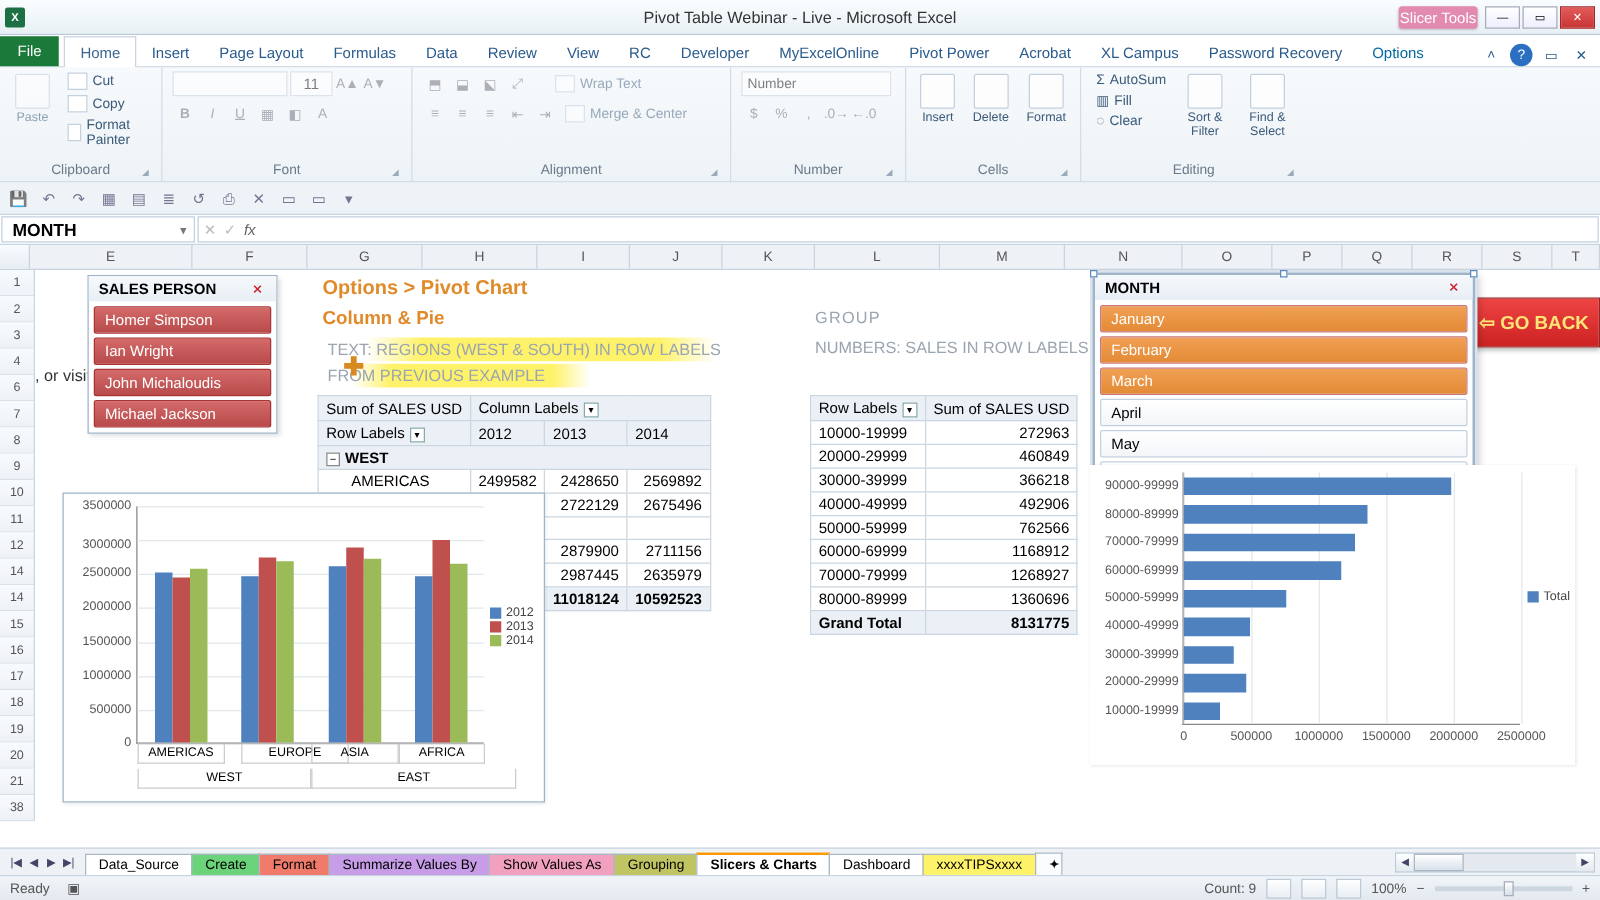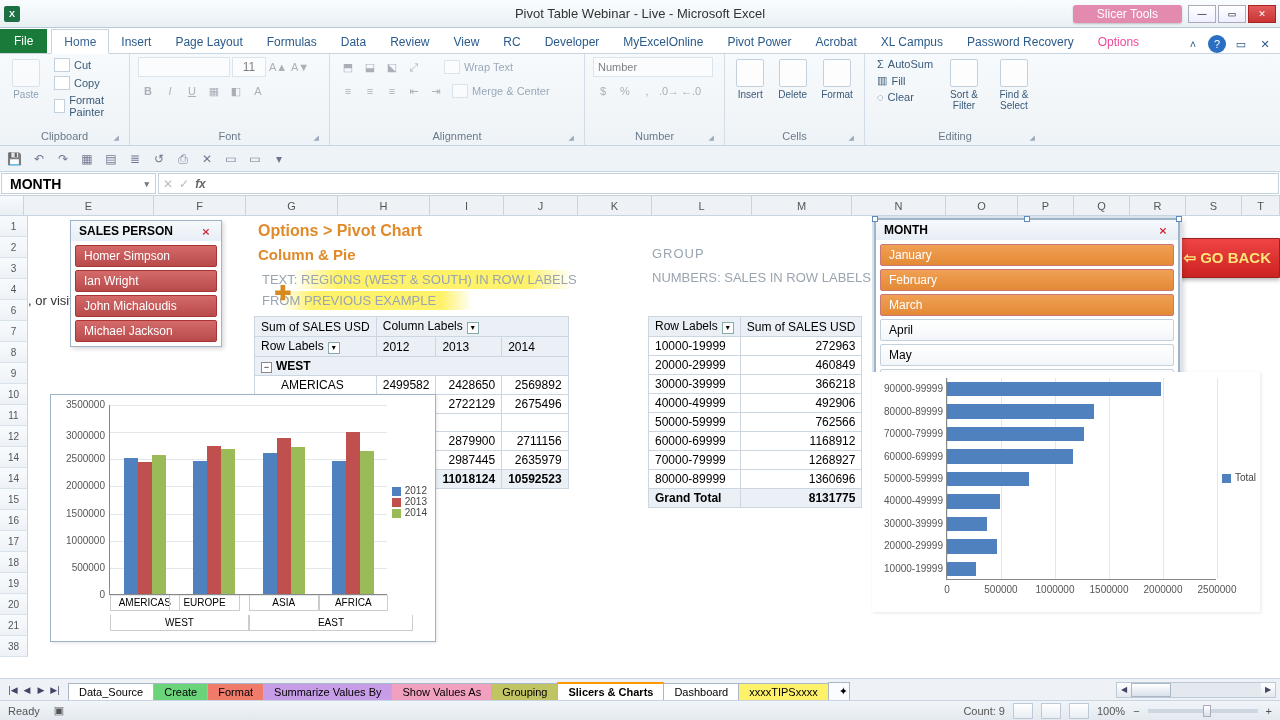--- a/index.html
+++ b/index.html
@@ -2,21 +2,21 @@
 <html><head>
 <meta charset="utf-8">
 <style>
   * { box-sizing: border-box; margin: 0; padding: 0; font-family: "Segoe UI", Tahoma, sans-serif; }
   body { width: 1280px; height: 720px; background: #fff; overflow: hidden; font-size: 12px; }
   
   .titlebar { height: 28px; background: linear-gradient(#fafdff, #e8f0f4); display: flex; align-items: center; padding: 0 4px; border-bottom: 1px solid #b8c9d9; position: relative; }
   .titlebar .excel-icon { width: 16px; height: 16px; background: #1d7044; border-radius: 2px; margin-right: 8px; display: flex; align-items: center; justify-content: center; color: #fff; font-size: 9px; font-weight: bold; }
   .titlebar .title { position: absolute; left: 50%; transform: translateX(-50%); font-size: 13px; color: #333; }
   .titlebar .right { margin-left: auto; display: flex; align-items: center; gap: 2px; }
-  .slicer-badge { background: #e38ab0; color: #fff; padding: 2px 24px; font-size: 12px; border-radius: 3px; margin-right: 4px; box-shadow: 0 1px 2px rgba(0,0,0,.2);}
+  .slicer-badge { background: #e38ab0; color: #fff; padding: 2px 1px; font-size: 12px; border-radius: 3px; margin-right: 4px; box-shadow: 0 1px 2px rgba(0,0,0,.2);}
   .winbtn { width: 28px; height: 18px; display: flex; align-items: center; justify-content: center; border: 1px solid #aab; background: linear-gradient(#fff,#eef); font-size: 9px; cursor: pointer; }
   .winbtn.close { background: linear-gradient(#e25b5b,#c93434); color:#fff; border-color:#a22;}
   
   .ribbon-tabs { height: 26px; background: #fff; display: flex; align-items: flex-end; border-bottom: 1px solid #c8d4e0; padding-left: 0;}
   .ribbon-tab { padding: 5px 12px 4px; font-size: 12px; color: #2a5b8c; cursor: pointer; }
   .ribbon-tab.file { background: #1a7a3a; color: #fff; margin-right: 4px; padding: 5px 14px;}
   .ribbon-tab.active { background: #fff; border: 1px solid #c8d4e0; border-bottom: 1px solid #fff; position: relative; top: 1px; color: #3b6793;}
   .ribbon-tabs .tab-help { margin-left: auto; display:flex; gap:6px; padding-right:6px;}
   .helpbtn { width:18px; height:18px; border-radius: 3px; display:flex;align-items:center;justify-content:center; font-size:11px; color:#2a5b8c; cursor:pointer;}
   .helpbtn.q { background:#2a6fc2; color:#fff; border-radius:50%;}
@@ -38,21 +38,21 @@
   .sizebox { width:34px; height:20px; border:1px solid #c3d0de; background:#fff; display:flex;align-items:center;justify-content:center; opacity:.5;}
   .numbox { width:120px; height:20px; border:1px solid #c3d0de; background:#fff; display:flex;align-items:center; padding:0 4px; opacity:.5; font-size:11px;}
   
   .qat { height:26px; background:#eef3f7; border-bottom:1px solid #c8d4e0; display:flex; align-items:center; gap:6px; padding:0 6px;}
   .qat .q { width:18px; height:18px; display:flex;align-items:center;justify-content:center; color:#557; font-size:12px; cursor:pointer; opacity:.8;}
   
   .fbar { height:24px; display:flex; align-items:stretch; border-bottom:1px solid #c8d4e0;}
   .namebox { width:155px; border:1px solid #c3d0de; margin:1px; display:flex; align-items:center; padding:0 8px; font-size:14px; font-weight:bold; position:relative;}
   .namebox::after { content:"▾"; position:absolute; right:6px; font-size:9px; color:#777;}
   .fxrow { flex:1; display:flex; align-items:center; border:1px solid #c3d0de; margin:1px; padding:0 4px; gap:6px;}
-  .fxrow .fx { font-style:italic; color:#666;font-weight:bold;}
+  .fxrow .fx { font-style:italic; color:#666;}
   
   .colhdr { height:20px; display:flex; background:#eef2f6; border-bottom:1px solid #c8d4e0;}
   .colhdr .corner { width:28px; border-right:1px solid #c8d4e0; background:linear-gradient(#f8fbfe,#e8eef3);}
   .colhdr .ch { border-right:1px solid #c8d4e0; text-align:center; font-size:11px; color:#555; line-height:20px;}
   
   .grid-area { position:relative; height:456px; background:#fff;}
   .rowhdrs { position:absolute; left:0; top:0; width:28px;}
   .rowhdrs .rh { height:21px; border-bottom:1px solid #d9e1e9; border-right:1px solid #c8d4e0; background:linear-gradient(#f8fbfe,#eef2f6); text-align:center; font-size:10px; color:#555; line-height:21px;}
   .cells { position:absolute; left:28px; top:0; right:0; bottom:0;}
   
@@ -144,21 +144,21 @@
   <div class="ribbon-tab">Data</div>
   <div class="ribbon-tab">Review</div>
   <div class="ribbon-tab">View</div>
   <div class="ribbon-tab">RC</div>
   <div class="ribbon-tab">Developer</div>
   <div class="ribbon-tab">MyExcelOnline</div>
   <div class="ribbon-tab">Pivot Power</div>
   <div class="ribbon-tab">Acrobat</div>
   <div class="ribbon-tab">XL Campus</div>
   <div class="ribbon-tab">Password Recovery</div>
-  <div class="ribbon-tab" style="color:#ec4899">Options</div>
+  <div class="ribbon-tab" style="color:#0369a1">Options</div>
   <div class="tab-help">
     <div class="helpbtn">˄</div>
     <div class="helpbtn q">?</div>
     <div class="helpbtn">▭</div>
     <div class="helpbtn">✕</div>
   </div>
 </div>
 
 <div class="ribbon">
   <div class="group" style="width:130px">
@@ -541,21 +541,21 @@
           <div class="ylabel" style="right: 282px; left: -56px; top: 25px;">3000000</div>
           <div class="gridline" style="top: 0px;"></div>
           <div class="ylabel" style="right: 282px; left: -56px; top: -6px;">3500000</div>
           <div class="bar" style="left: 13.75px; width: 14px; height: 135.714px; background: rgb(78, 129, 189);"></div>
           <div class="bar" style="left: 27.75px; width: 14px; height: 131.914px; background: rgb(192, 80, 78);"></div>
           <div class="bar" style="left: 41.75px; width: 14px; height: 139.514px; background: rgb(155, 187, 89);"></div>
           <div class="catlabel" style="left: 0px; width: 69.5px; top: 190px;">AMERICAS</div>
           <div class="bar" style="left: 83.25px; width: 14px; height: 133px; background: rgb(78, 129, 189);"></div>
           <div class="bar" style="left: 97.25px; width: 14px; height: 147.657px; background: rgb(192, 80, 78);"></div>
           <div class="bar" style="left: 111.25px; width: 14px; height: 145.486px; background: rgb(155, 187, 89);"></div>
-          <div class="catlabel" style="left: 59px; width: 71px; top: 190px;">EUROPE</div>
+          <div class="catlabel" style="left: 83px; width: 86px; top: 190px;">EUROPE</div>
           <div class="bar" style="left: 152.75px; width: 14px; height: 141.143px; background: rgb(78, 129, 189);"></div>
           <div class="bar" style="left: 166.75px; width: 14px; height: 156.343px; background: rgb(192, 80, 78);"></div>
           <div class="bar" style="left: 180.75px; width: 14px; height: 147.114px; background: rgb(155, 187, 89);"></div>
           <div class="catlabel" style="left: 139px; width: 69.5px; top: 190px;">ASIA</div>
           <div class="bar" style="left: 222.25px; width: 14px; height: 133px; background: rgb(78, 129, 189);"></div>
           <div class="bar" style="left: 236.25px; width: 14px; height: 162.314px; background: rgb(192, 80, 78);"></div>
           <div class="bar" style="left: 250.25px; width: 14px; height: 143.314px; background: rgb(155, 187, 89);"></div>
           <div class="catlabel" style="left: 208.5px; width: 69.5px; top: 190px;">AFRICA</div>
           <div class="grplabel" style="left: 0px; width: 139px; top: 210px;">WEST</div>
           <div class="grplabel" style="left: 139px; width: 164px; top: 210px;">EAST</div>

